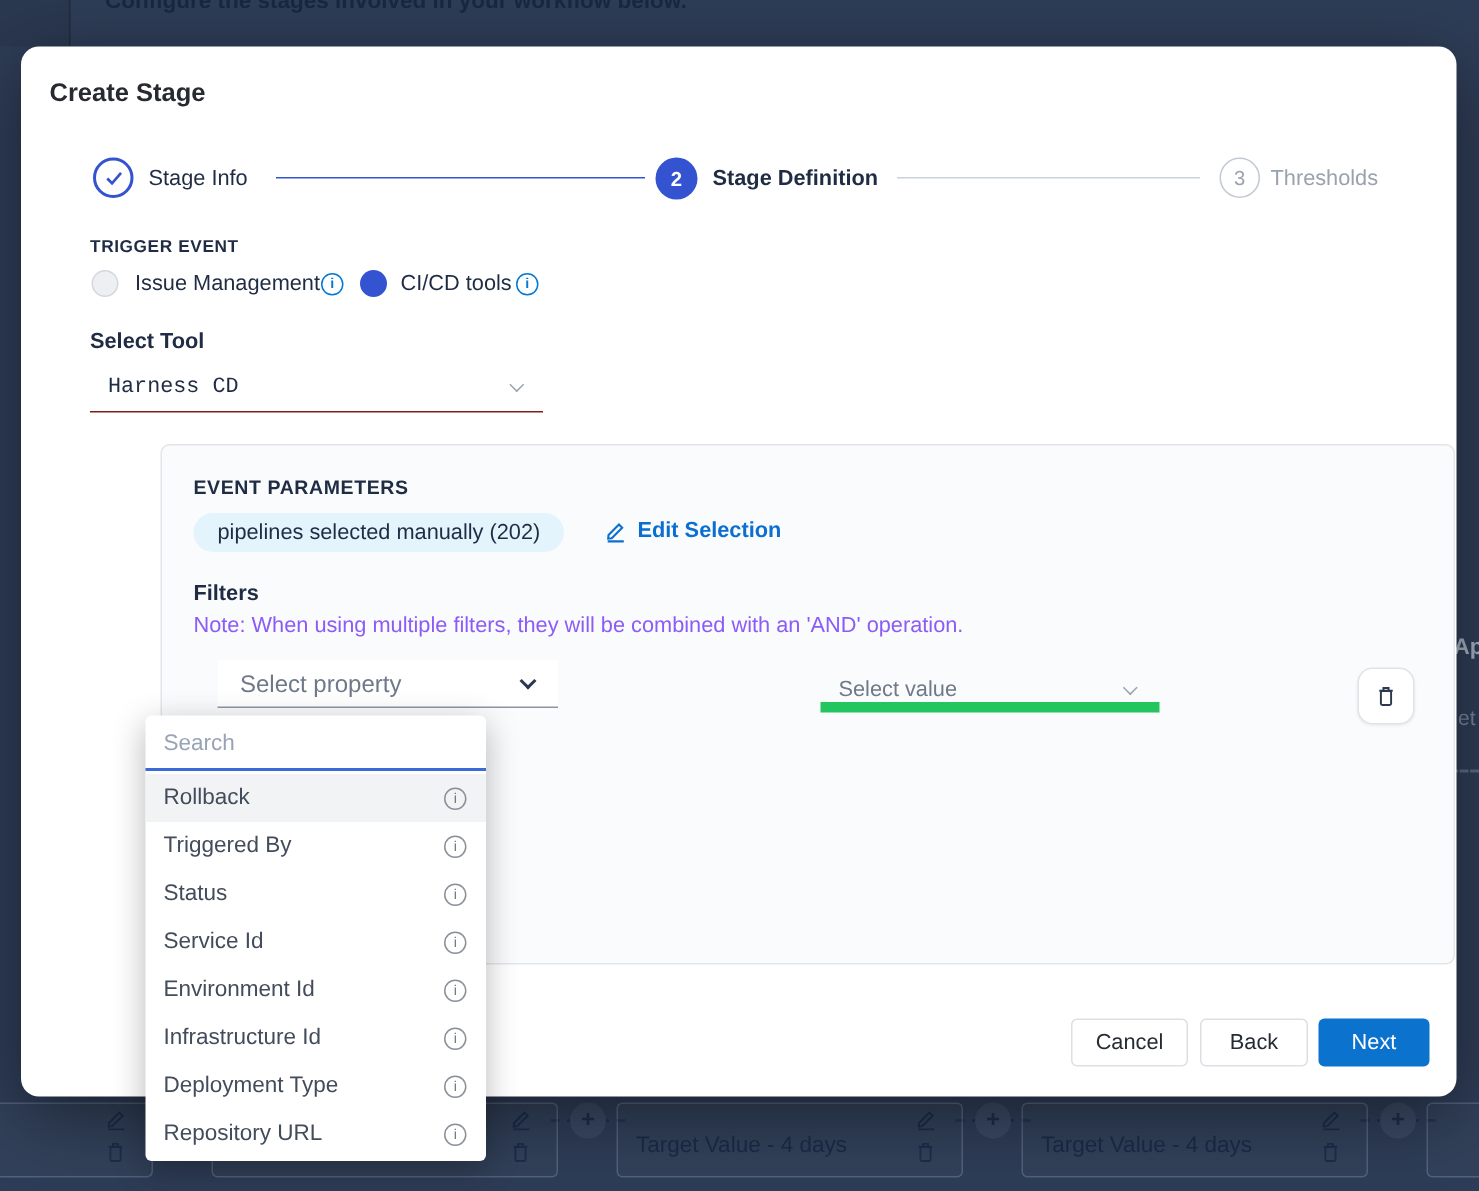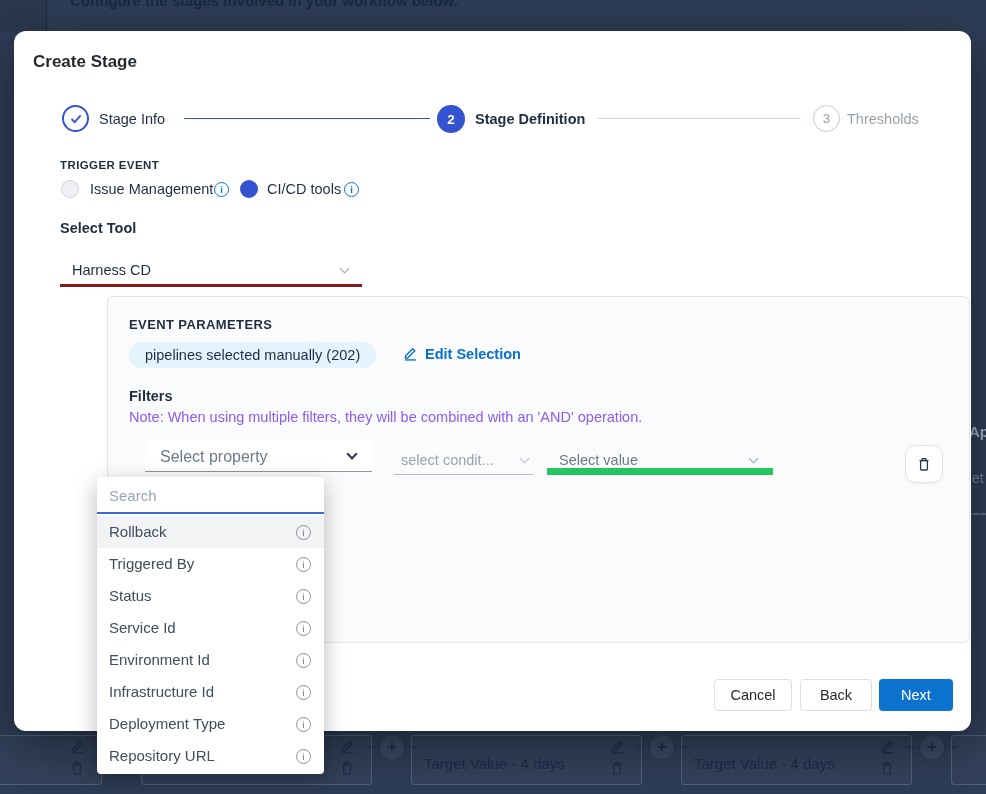--- a/index.html
+++ b/index.html
@@ -42,30 +42,30 @@
   .radio { position:absolute; top:149px; width:18px; height:18px; border-radius:50%; }
   .radio-off { left:47px; background:#edeff3; border:1px solid #d3d7de; }
   .radio-on { left:226px; background:#3453d1; }
   .radio-label { position:absolute; top:150px; font-size:14.5px; color:#1f2c44; white-space:nowrap; }
   .rlbl-1 { left:76px; } .rlbl-2 { left:253px; }
   .info-blue { position:absolute; top:151px; width:15px; height:15px; border-radius:50%; border:1.4px solid #0279d6; color:#0279d6; font-size:9.5px; font-weight:700; display:flex; align-items:center; justify-content:center; }
   .inf-1 { left:200px; } .inf-2 { left:330px; }
 
   
   .tool-label { position:absolute; left:46px; top:189px; font-size:14.5px; font-weight:700; color:#1f2c44; }
-  .tool-field { position:absolute; left:46px; top:224px; width:302px; height:32px; border-bottom:3px solid #7f1d1d; cursor:pointer; }
+  .tool-field { position:absolute; left:46px; top:212px; width:302px; height:32px; border-bottom:1px solid #7f1d1d; cursor:pointer;font-family:Liberation Mono, monospace; }
   .tool-value { position:absolute; left:12px; top:7px; font-size:14.5px; color:#1f2c44; }
   .chev { display:inline-block; width:7px; height:7px; border-right:1.5px solid #9aa4b2; border-bottom:1.5px solid #9aa4b2; transform:rotate(45deg); }
   .tool-chev { position:absolute; right:14px; top:10px; }
 
   
   .panel { position:absolute; left:46px; top:265px; width:863px; height:347px; background:#fafbfc; border:1px solid #e2e5e9; border-radius:6px;margin-left:47px; }
   .panel-heading { position:absolute; left:21px; top:20px; font-size:13px; font-weight:700; letter-spacing:.4px; color:#1f2c44; }
   .pill { position:absolute; left:21px; top:45px; height:26px; padding:0 16px; border-radius:13px; background:#e3f4fd; display:flex; align-items:center; font-size:14.5px; color:#1f2c44; }
-  .edit-link { position:absolute; left:295px; top:49px; display:flex; align-items:flex-start; gap:7px; color:#0b6fd1; font-size:14.5px; font-weight:600; cursor:pointer; }
+  .edit-link { position:absolute; left:295px; top:49px; display:flex; align-items:flex-end; gap:7px; color:#0b6fd1; font-size:14.5px; font-weight:600; cursor:pointer; }
   .filters-heading { position:absolute; left:21px; top:91px; font-size:14.5px; font-weight:700; color:#1f2c44; }
   .note { position:absolute; font-size:14.5px; color:#8b5cf6; white-space:nowrap; }
   .note-and { left:21px; top:112px; }
 
   .prop-field { position:absolute; left:37px; top:143px; width:227px; height:32px; background:#fff; border-bottom:1px solid #8d95a1; cursor:pointer; }
   .prop-text { position:absolute; left:15px; top:8px; font-size:16px; color:#6f7989; }
   .prop-chev { position:absolute; right:16px; top:10px; width:8px; height:8px; border-right:2px solid #2a3950; border-bottom:2px solid #2a3950; transform:rotate(45deg); }
 
   .cond-field { position:absolute; left:286px; top:150px; width:139px; height:28px; border-bottom:1px solid #b3b9c3; cursor:pointer; }
   .cond-text { position:absolute; left:7px; top:5px; font-size:14.5px; color:#9aa3b1; }
@@ -220,24 +220,20 @@
     </div>
 
     <div class="filters-heading">Filters</div>
     <div class="note note-and">Note: When using multiple filters, they will be combined with an 'AND' operation.</div>
 
     <div class="prop-field">
       <span class="prop-text">Select property</span>
       <span class="prop-chev"></span>
     </div>
 
-    <div class="cond-field">
-      <span class="cond-text">select condit...</span>
-      <span class="chev cond-chev"></span>
-    </div>
 
     <div class="value-field">
       <span class="value-text">Select value</span>
       <span class="chev value-chev"></span>
     </div>
 
     <div class="trash-btn">
       <svg width="14" height="16" viewBox="0 0 14 16">
           <path d="M2.5 4.5 h9" stroke="#2a3950" stroke-width="1.3" fill="none"></path>
           <path d="M5.3 4.2 v-1.6 h3.4 v1.6" stroke="#2a3950" stroke-width="1.3" fill="none"></path>

